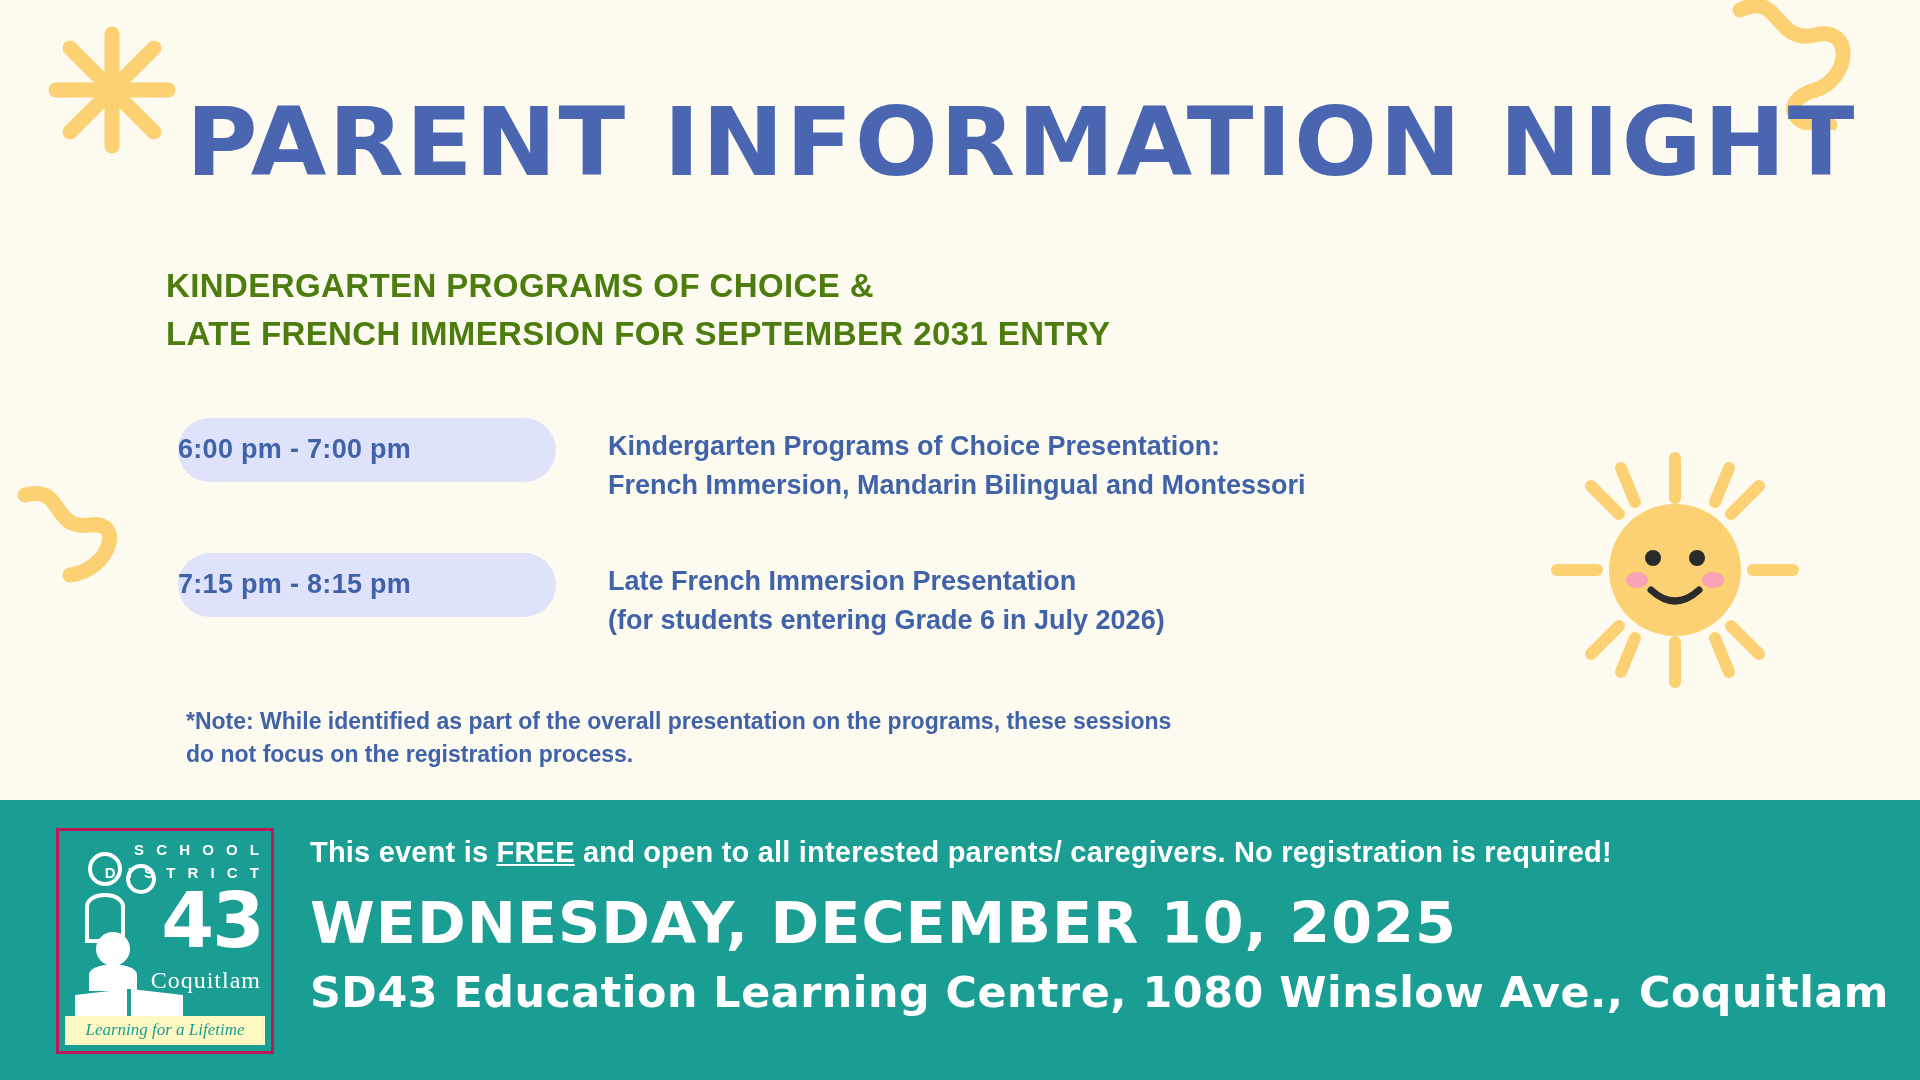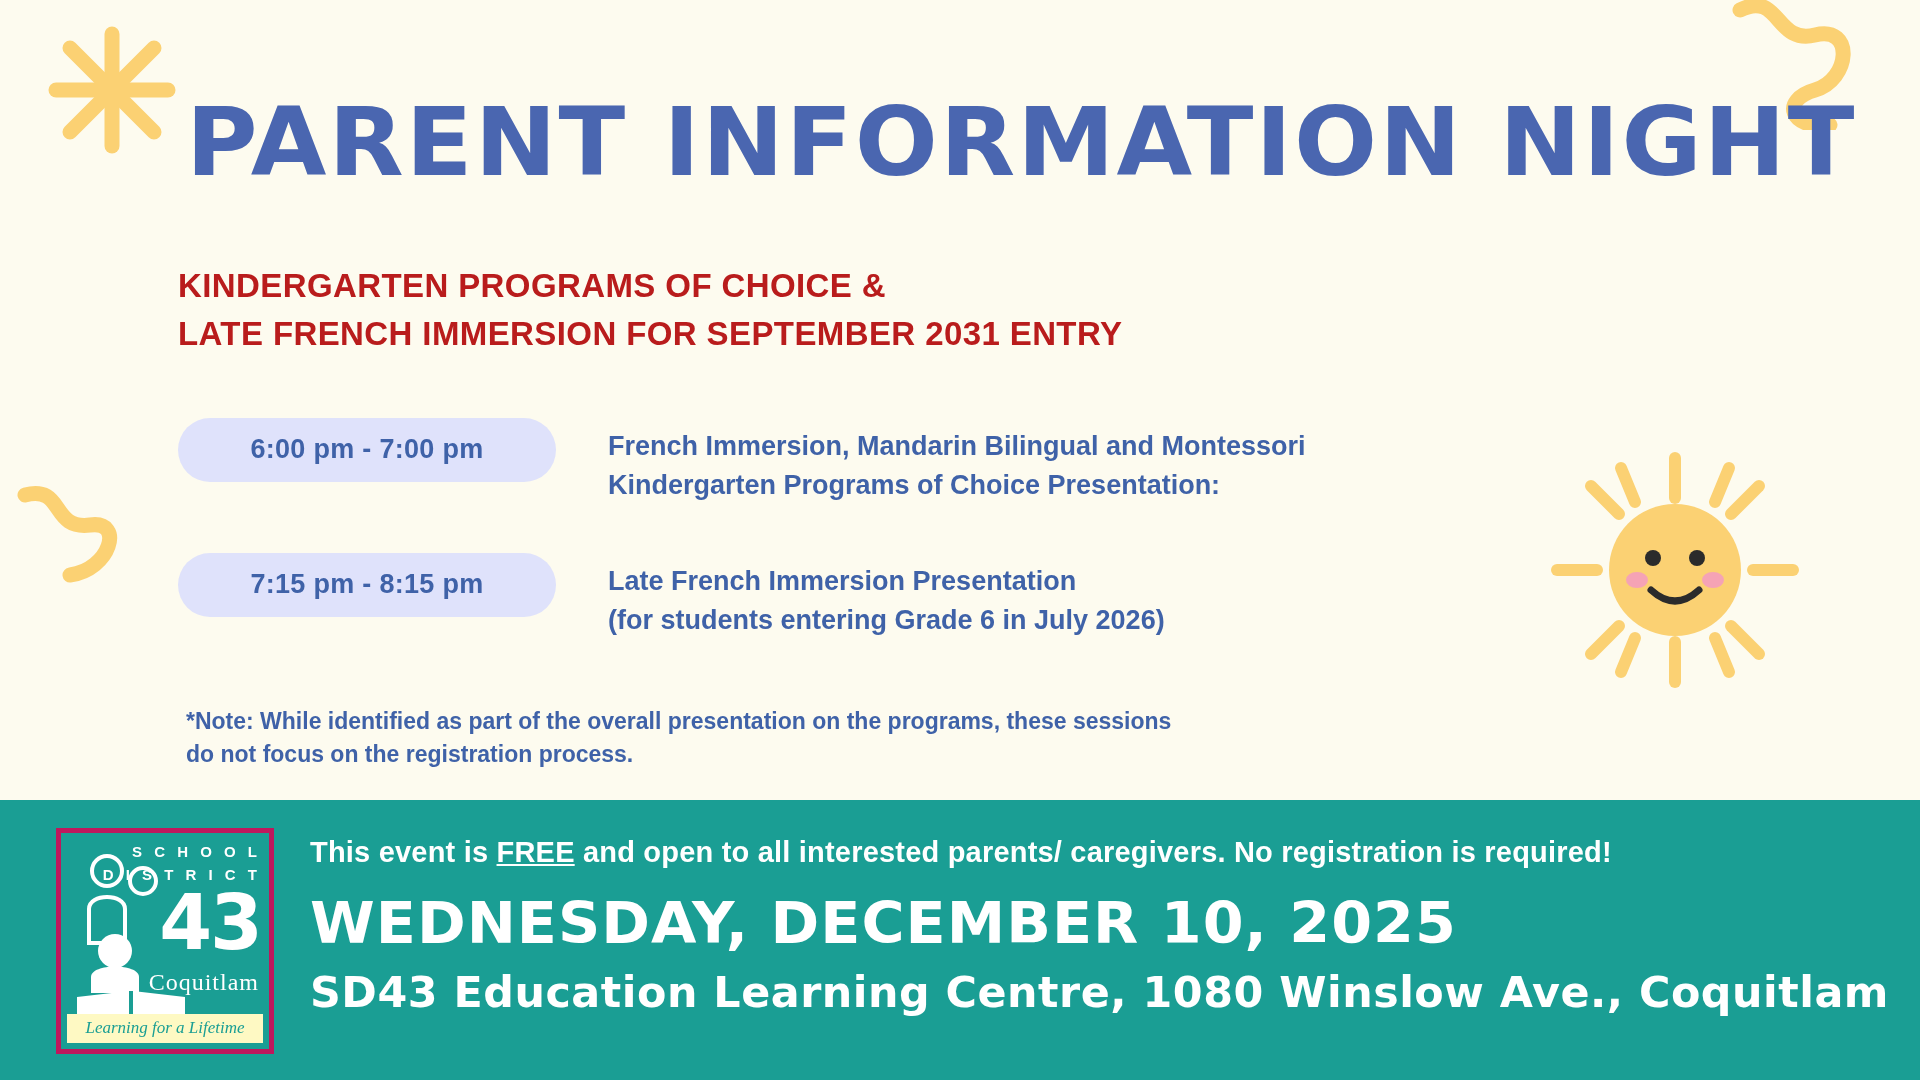--- a/index.html
+++ b/index.html
@@ -40,28 +40,28 @@
     line-height: 1.0;
     letter-spacing: 2px;
     color: #4a66b0;
     transform: scaleX(1.04);
     transform-origin: left top;
     white-space: nowrap;
   }
 
   .subhead {
     position: absolute;
-    left: 178px;
+    left: 166px;
     top: 262px;
     font-family: "Liberation Sans", sans-serif;
     font-weight: bold;
     font-size: 33px;
     line-height: 1.45;
     letter-spacing: 0.4px;
-    color: #b91c1c;
+    color: #4d7c0f;
   }
 
   
   .schedule {
     position: absolute;
     left: 178px;
     top: 418px;
     width: 1400px;
   }
   .sched-row {
@@ -69,21 +69,21 @@
     align-items: flex-start;
     margin-bottom: 48px;
   }
   .time-pill {
     flex: 0 0 auto;
     width: 378px;
     box-sizing: border-box;
     background: #dfe2fb;
     color: #3f62a8;
     border-radius: 40px;
-    text-align: center;
+    text-align: left;
     font-size: 27px;
     font-weight: bold;
     padding: 16px 0 17px;
     letter-spacing: 0.3px;
   }
   .sched-text {
     padding-left: 52px;
     padding-top: 9px;
     color: #3f62a8;
     font-size: 27px;
@@ -111,21 +111,21 @@
     background: #1a9e94;
   }
 
   .logo {
     position: absolute;
     left: 56px;
     top: 28px;
     width: 218px;
     height: 226px;
     background: #ffffff;
-    border: 5px solid #be185d;
+    border: 3px solid #be185d;
     box-sizing: border-box;
   }
   .logo-inner {
     position: relative;
     width: 100%;
     height: 100%;
     background: #1a9e94;
   }
   .logo-school {
     position: absolute;
@@ -265,22 +265,22 @@
   <div class="subhead">
     <div>KINDERGARTEN PROGRAMS OF CHOICE &amp;</div>
     <div>LATE FRENCH IMMERSION FOR SEPTEMBER 2031 ENTRY</div>
   </div>
 
   <div class="schedule">
 
     <div class="sched-row">
       <div class="time-pill">6:00 pm - 7:00 pm</div>
       <div class="sched-text">
+        <div>Kindergarten Programs of Choice Presentation:</div>
         <div>French Immersion, Mandarin Bilingual and Montessori</div>
-        <div>Kindergarten Programs of Choice Presentation:</div>
       </div>
     </div>
 
     <div class="sched-row">
       <div class="time-pill">7:15 pm - 8:15 pm</div>
       <div class="sched-text">
         <div>Late French Immersion Presentation</div>
         <div>(for students entering Grade 6 in July 2026)</div>
       </div>
     </div>

